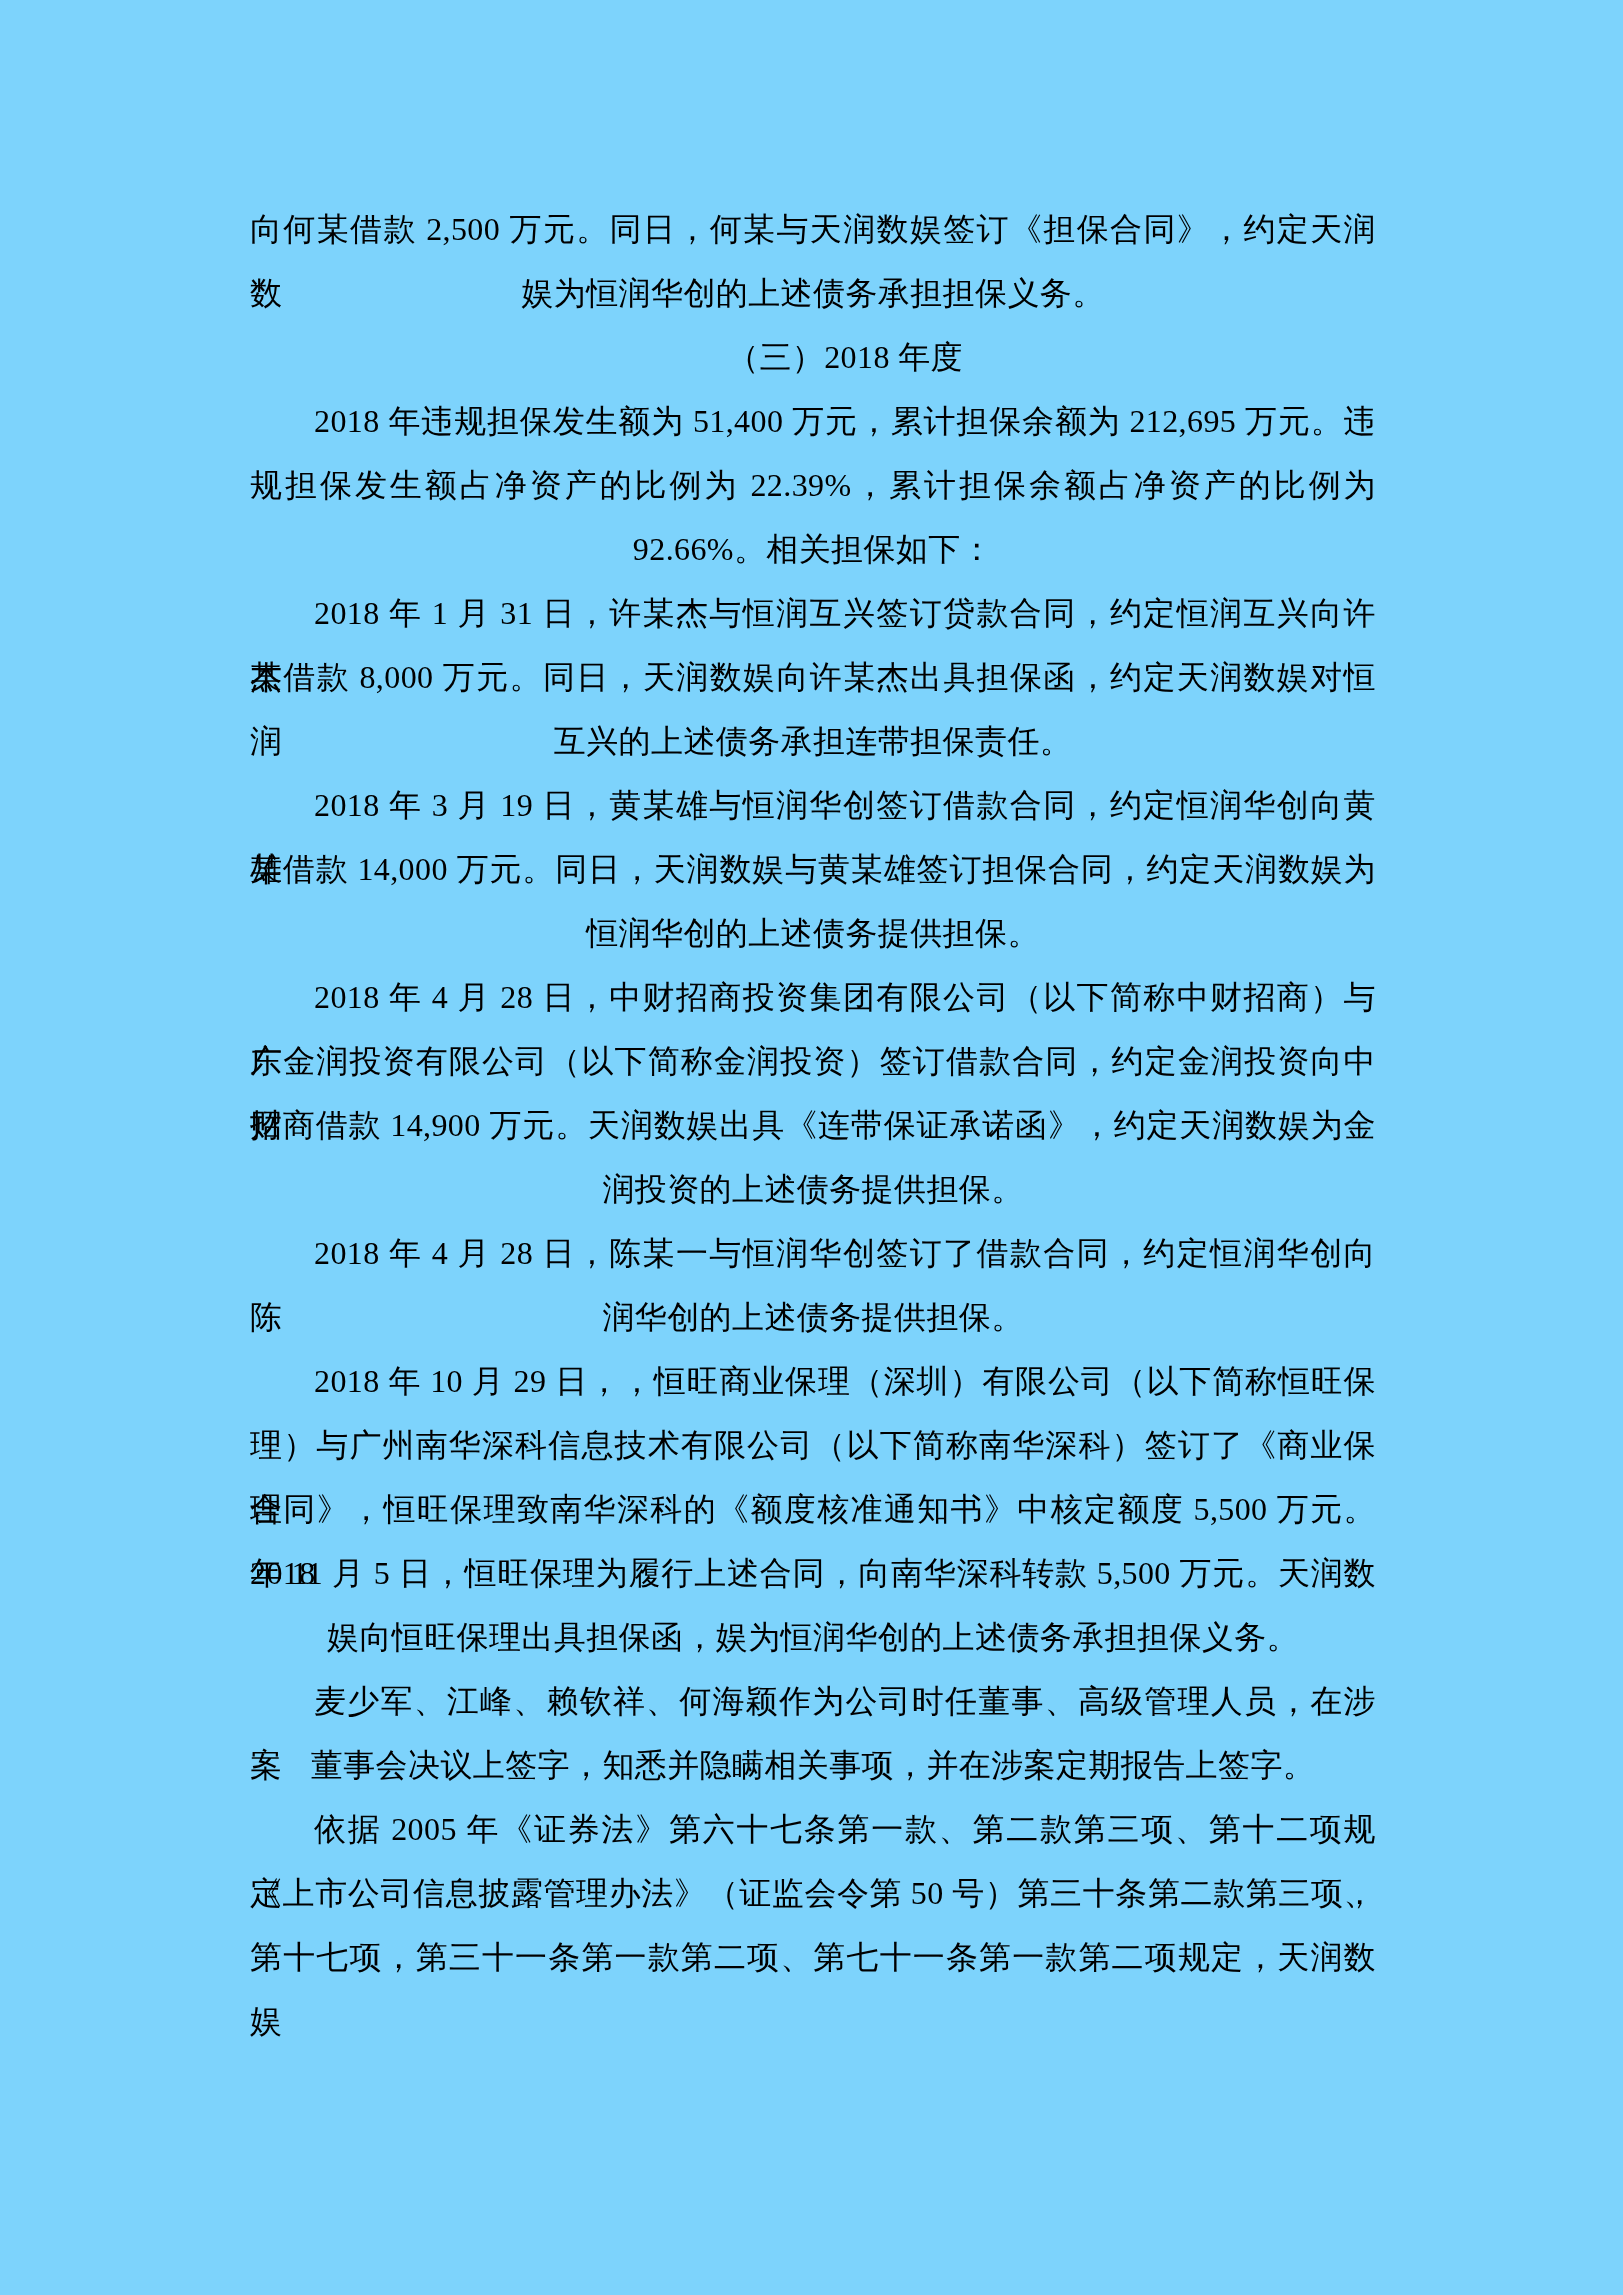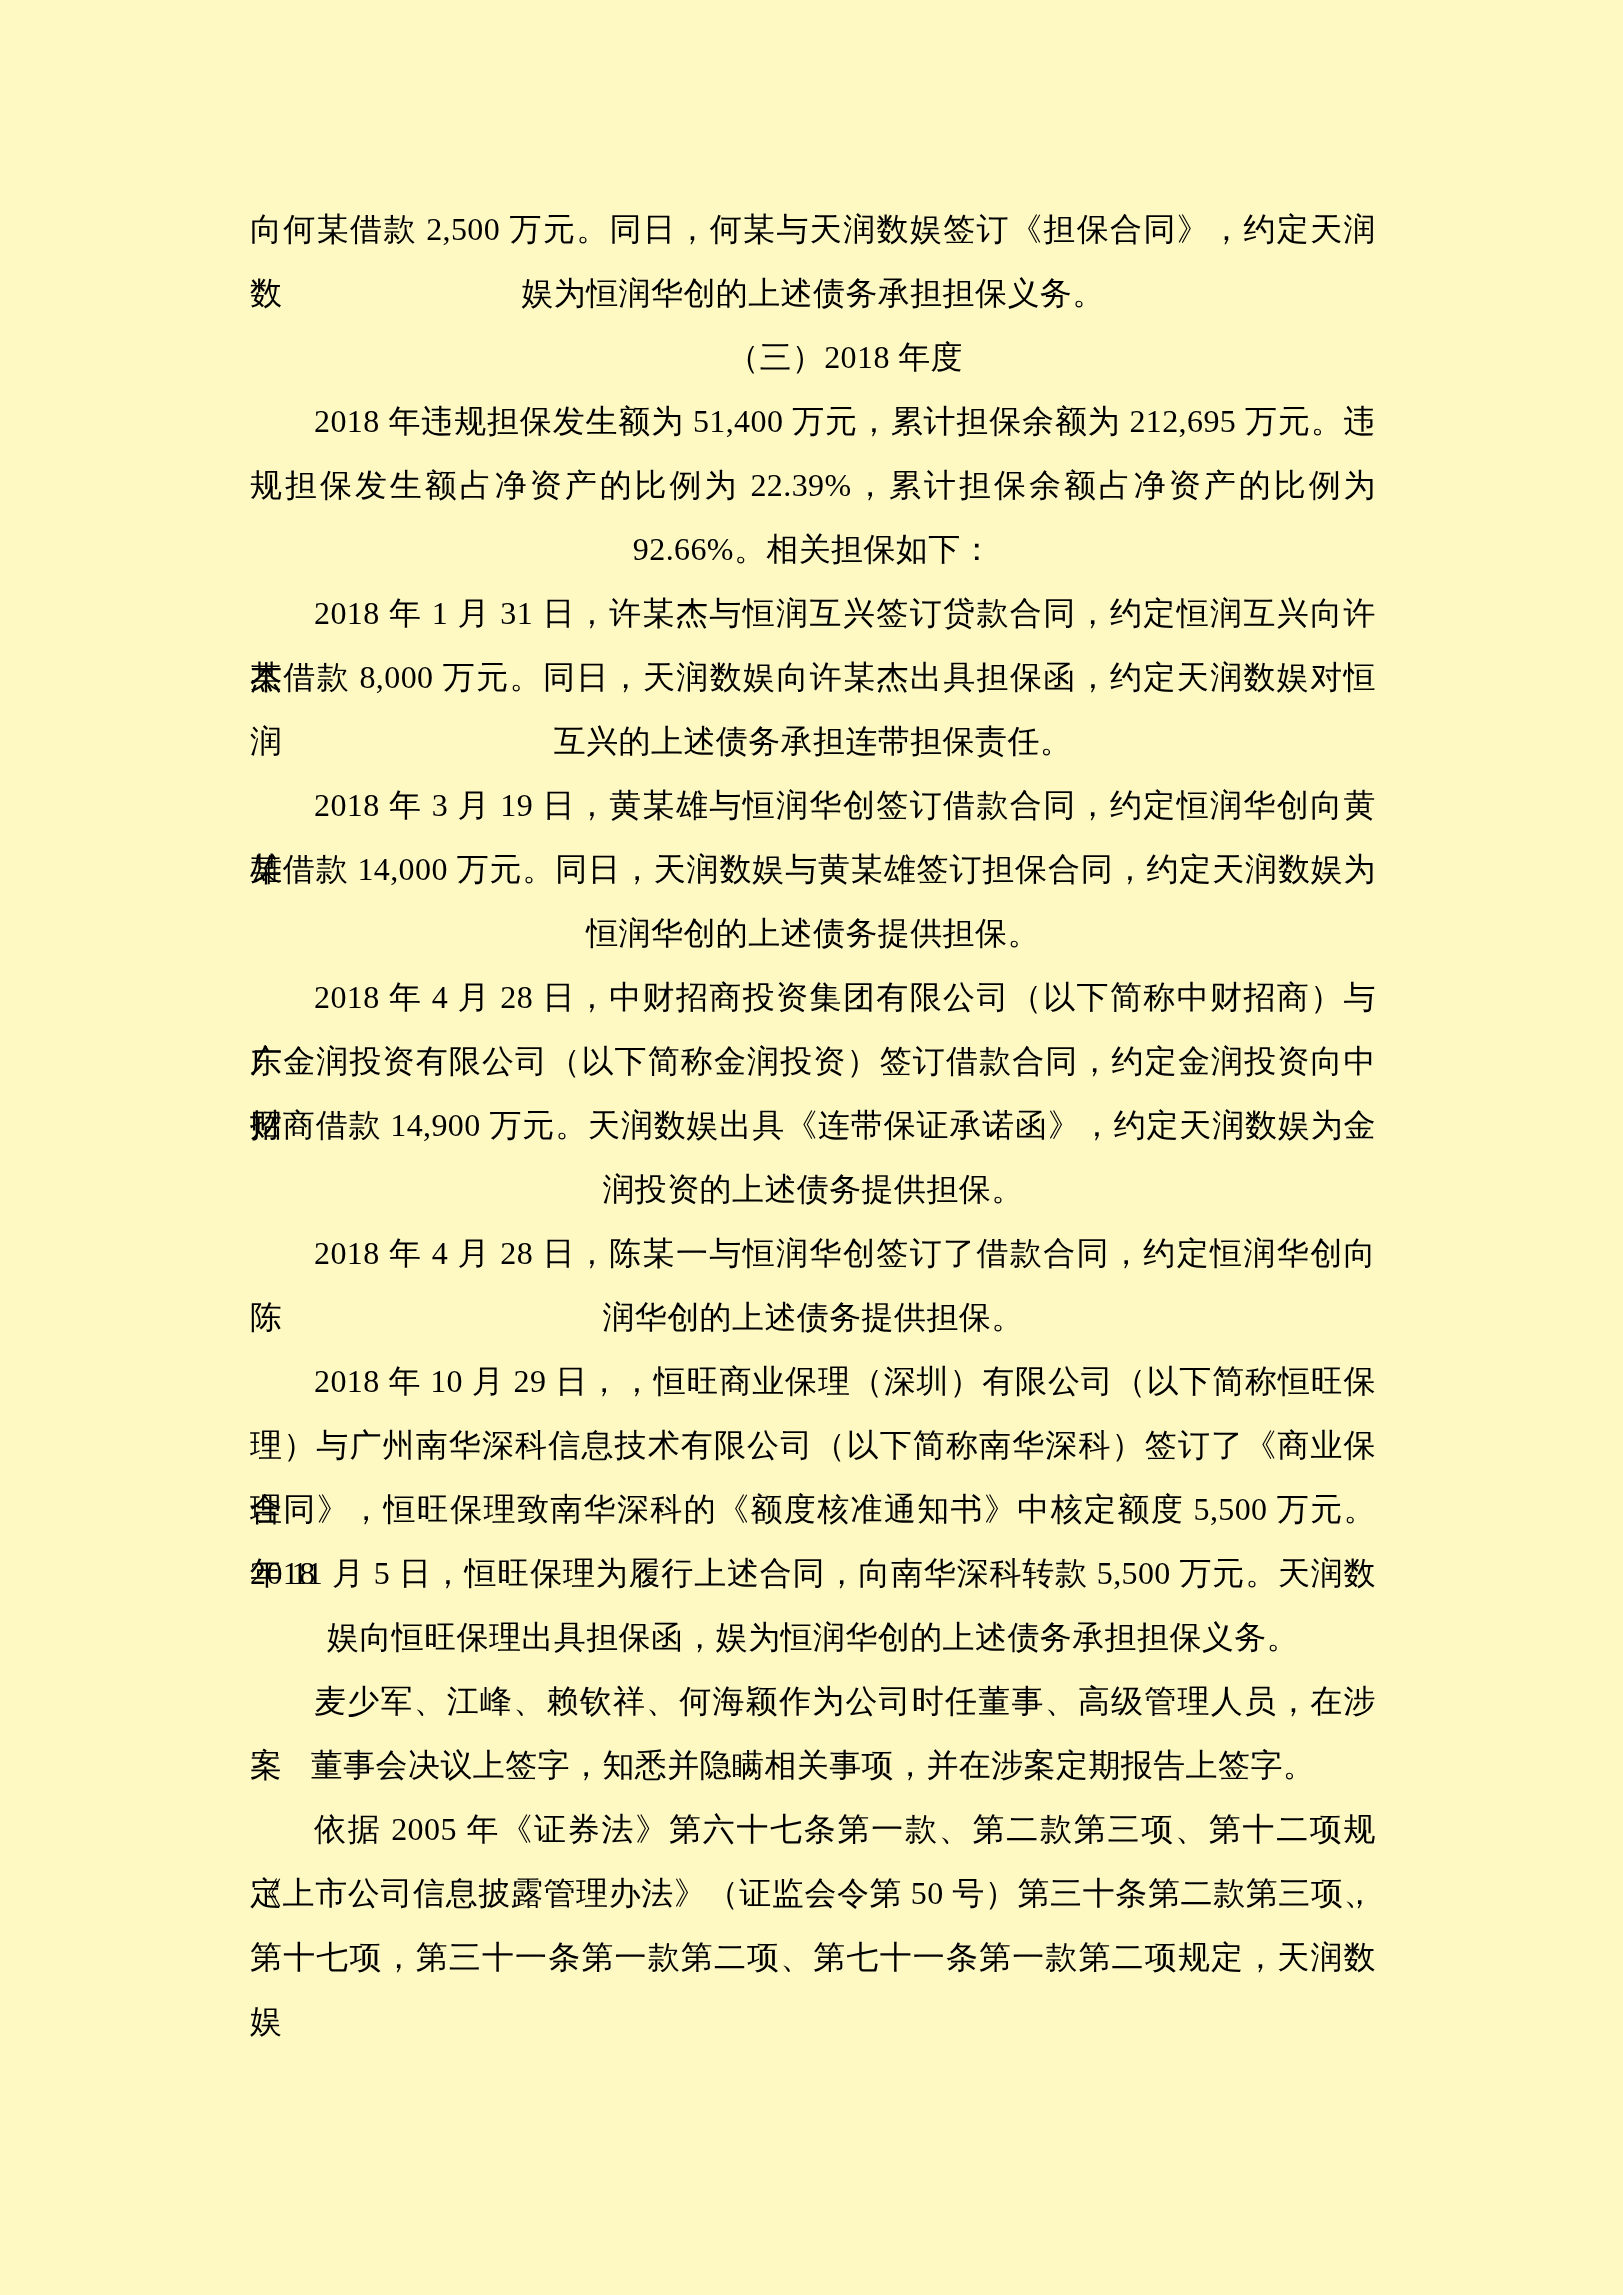--- a/index.html
+++ b/index.html
@@ -4,21 +4,21 @@
 <style>
   html, body {
     margin: 0;
     padding: 0;
     background: #ffffff;
   }
   .page {
     position: relative;
     width: 1623px;
     height: 2295px;
-    background: #fef9c3;
+    background: #7dd3fc;
     color: #000000;
     font-family: "Liberation Serif", "DejaVu Serif", serif;
     overflow: hidden;
   }
   .doc {
     position: absolute;
     left: 250px;
     top: 197px;
     width: 1126px;
   }

